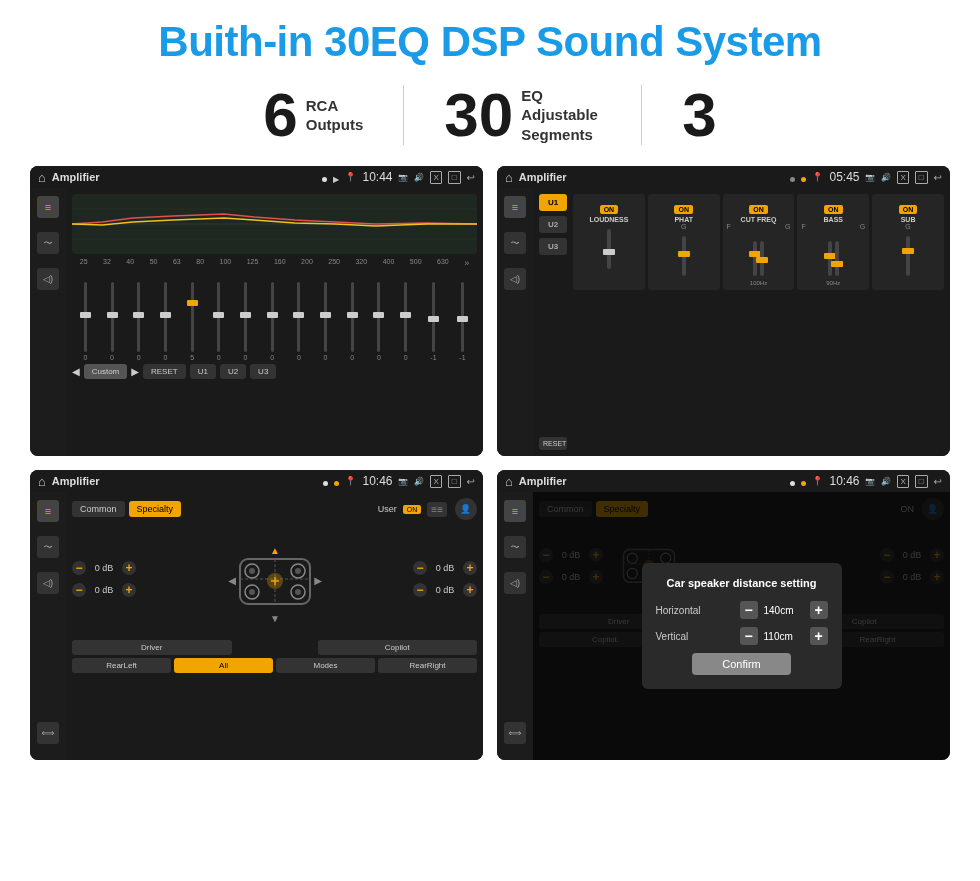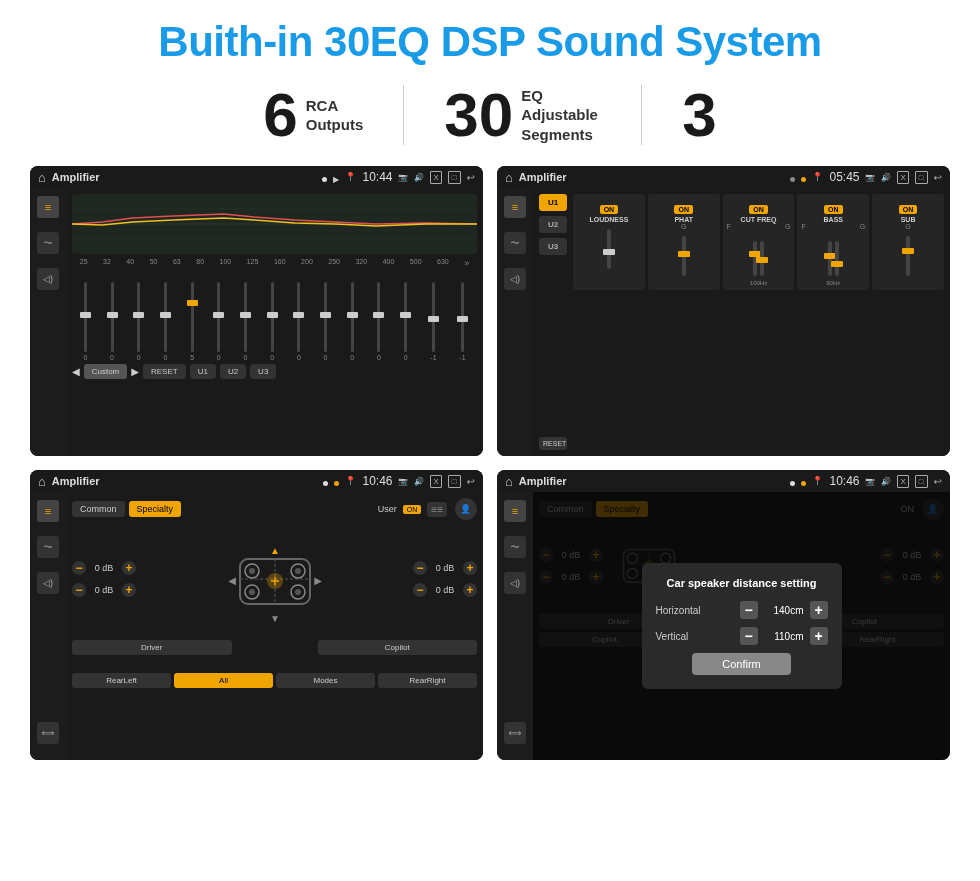--- a/index.html
+++ b/index.html
@@ -371,21 +371,21 @@
       justify-content: center;
       color: #fff;
       font-size: 14px;
       font-weight: 700;
       line-height: 1;
     }
     .dialog-val {
       font-size: 10px;
       color: #fff;
       min-width: 40px;
-      text-align: right;
+      text-align: left;
     }
     .dialog-confirm {
       background: #888;
       color: #fff;
       font-size: 11px;
       padding: 5px 30px;
       border-radius: 4px;
       text-align: center;
       margin: 8px auto 0;
       display: block;
@@ -795,21 +795,21 @@
                 <div class="db-btn">+</div>
               </div>
             </div>
           </div>
 
           <div style="display:flex;gap:3px;margin-top:6px;">
             <div class="bottom-btn">Driver</div>
             <div style="width:80px;"></div>
             <div class="bottom-btn">Copilot</div>
           </div>
-          <div style="display:flex;gap:3px;margin-top:18px;">
+          <div style="display:flex;gap:3px;margin-top:3px;">
             <div class="bottom-btn">RearLeft</div>
             <div class="bottom-btn active">All</div>
             <div class="bottom-btn">Modes</div>
             <div class="bottom-btn">RearRight</div>
           </div>
         </div>
       </div>
     </div>
 
     <div class="screen" style="position:relative;">

